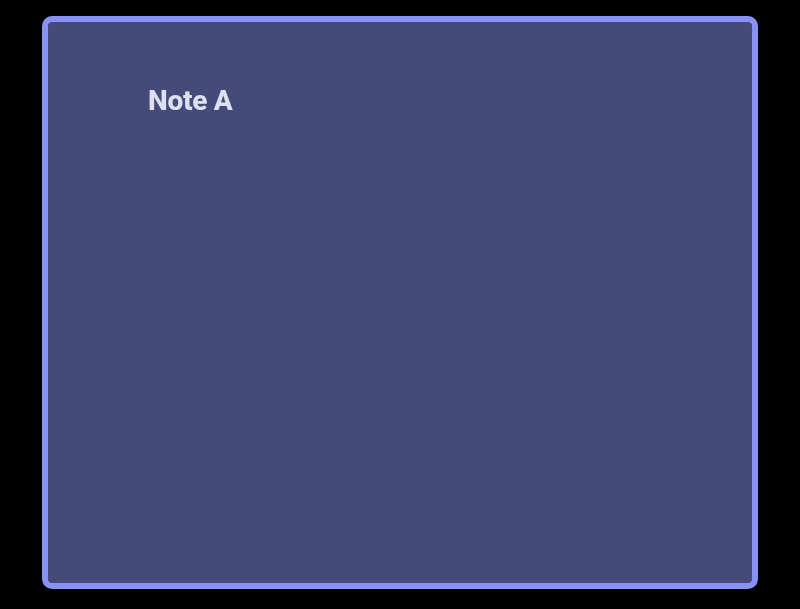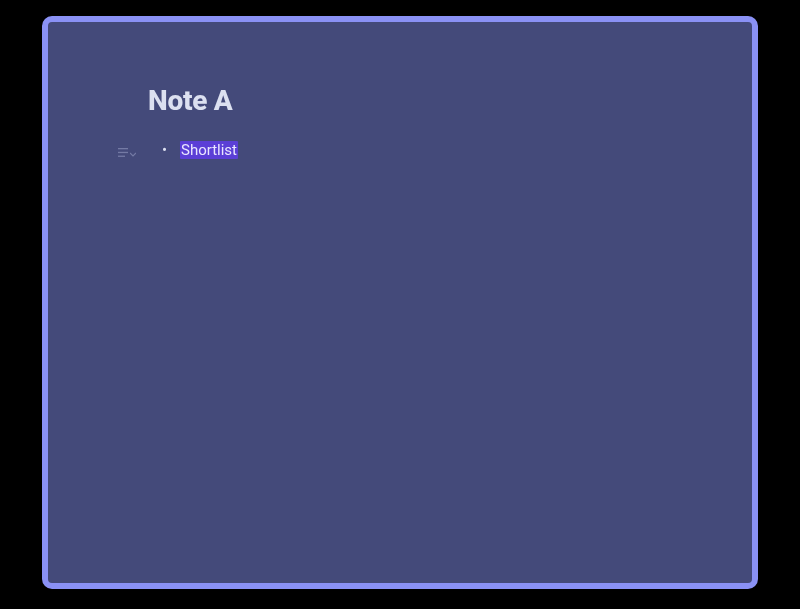--- a/index.html
+++ b/index.html
@@ -134,40 +134,16 @@
     <span class="sidebar-dot"></span>
     <span class="sidebar-dot"></span>
     <span class="sidebar-dot"></span>
   </div>
 
   <div class="content-area">
 
     <h1 class="note-title">Note A</h1>
 
 
-    <div class="list-block">
-
-      <div class="block-handle">
-        <span class="block-handle-lines">
-          <svg width="10" height="9" viewBox="0 0 10 9">
-            <rect x="0" y="0" width="10" height="1.3" fill="#9ca2c7"></rect>
-            <rect x="0" y="3.8" width="10" height="1.3" fill="#9ca2c7"></rect>
-            <rect x="0" y="7.6" width="7" height="1.3" fill="#9ca2c7"></rect>
-          </svg>
-        </span>
-        <span class="block-handle-caret">
-          <svg width="6" height="6" viewBox="0 0 6 6">
-            <path d="M0 1 L3 4 L6 1" stroke="#9ca2c7" stroke-width="1.2" fill="none"></path>
-          </svg>
-        </span>
-      </div>
-
-      <ul class="bullet-list">
-        <li class="bullet-item">
-          <span class="highlighted-text">Shortlist</span>
-        </li>
-      </ul>
-
-    </div>
 
   </div>
 
 </div>
 
 </body></html>

